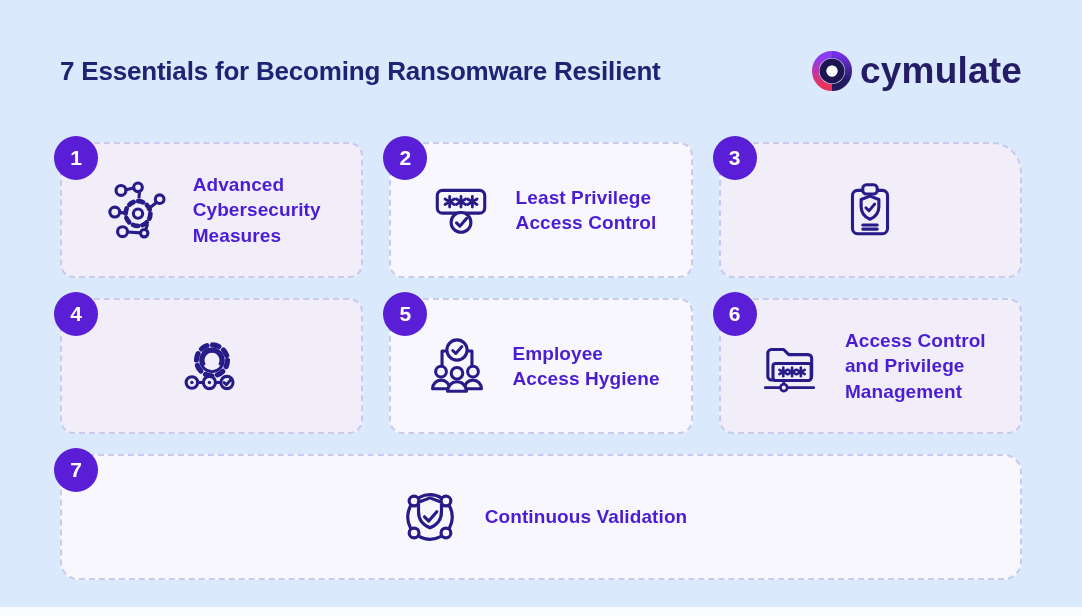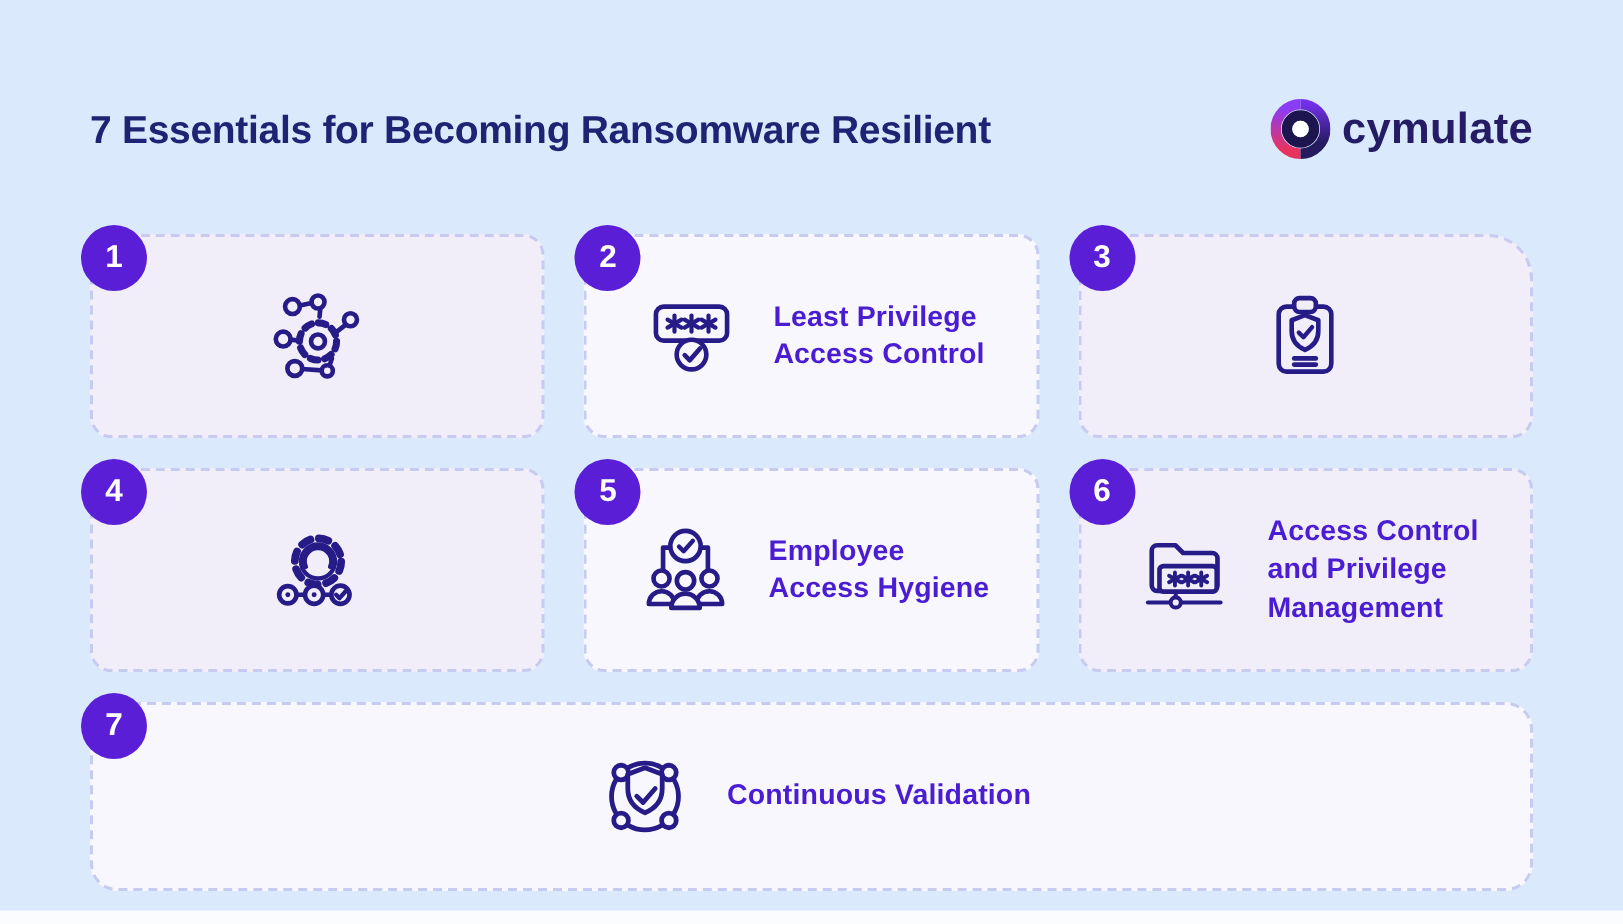--- a/index.html
+++ b/index.html
@@ -14,31 +14,31 @@
     --logo-text:#241d66;
     --strip:#fafcfe;
   }
   *{box-sizing:border-box;margin:0;padding:0;}
   html,body{width:1082px;height:616px;overflow:hidden;}
   body{
     background:var(--bg);
     font-family:"Liberation Sans", sans-serif;
     position:relative;
   }
-  .page{width:100%;height:100%;padding:16px 60px;position:relative;}
+  .page{width:100%;height:100%;padding:0 60px;position:relative;}
   .header{
     padding-top:50px;
     display:flex;justify-content:space-between;align-items:center;
   }
   .title{
     font-size:26px;font-weight:700;color:var(--title);letter-spacing:-0.2px;
   }
   .logo{display:flex;align-items:center;gap:8px;}
   .logo-text{
-    font-size:29px;font-weight:600;color:var(--logo-text);letter-spacing:0.2px;
+    font-size:37px;font-weight:600;color:var(--logo-text);letter-spacing:0.2px;
   }
   .grid{
     margin-top:50px;
     display:grid;
     grid-template-columns:1fr 1fr 1fr;
     grid-template-rows:136px 136px 126px;
     column-gap:26px;
     row-gap:20px;
   }
   .card{
@@ -122,20 +122,23 @@
             <circle cx="9.5" cy="34" r="4.8"></circle>
             <line x1="14.3" y1="34.3" x2="18" y2="34.8"></line>
             <circle cx="53" cy="21.5" r="4.2"></circle>
             <line x1="50" y1="24.7" x2="44" y2="29.3"></line>
             <circle cx="17" cy="53" r="4.8"></circle>
             <circle cx="38" cy="54.5" r="3.6"></circle>
             <line x1="21.8" y1="53.3" x2="34.4" y2="54.2"></line>
             <line x1="39.5" y1="51" x2="41" y2="46.5"></line>
           </svg>
         </span>
+        <div class="card-label">Advanced
+Cybersecurity
+Measures</div>
       </div>
     </div>
 
     <div class="card lite">
       <div class="badge">2</div>
       <div class="card-body">
         <span class="icon">
           <svg width="66" height="66" viewBox="0 0 64 64" fill="none" stroke-width="3" stroke-linecap="round" stroke-linejoin="round">
             <rect x="9" y="13" width="46" height="22" rx="5"></rect>
             <g stroke-width="2.7">

